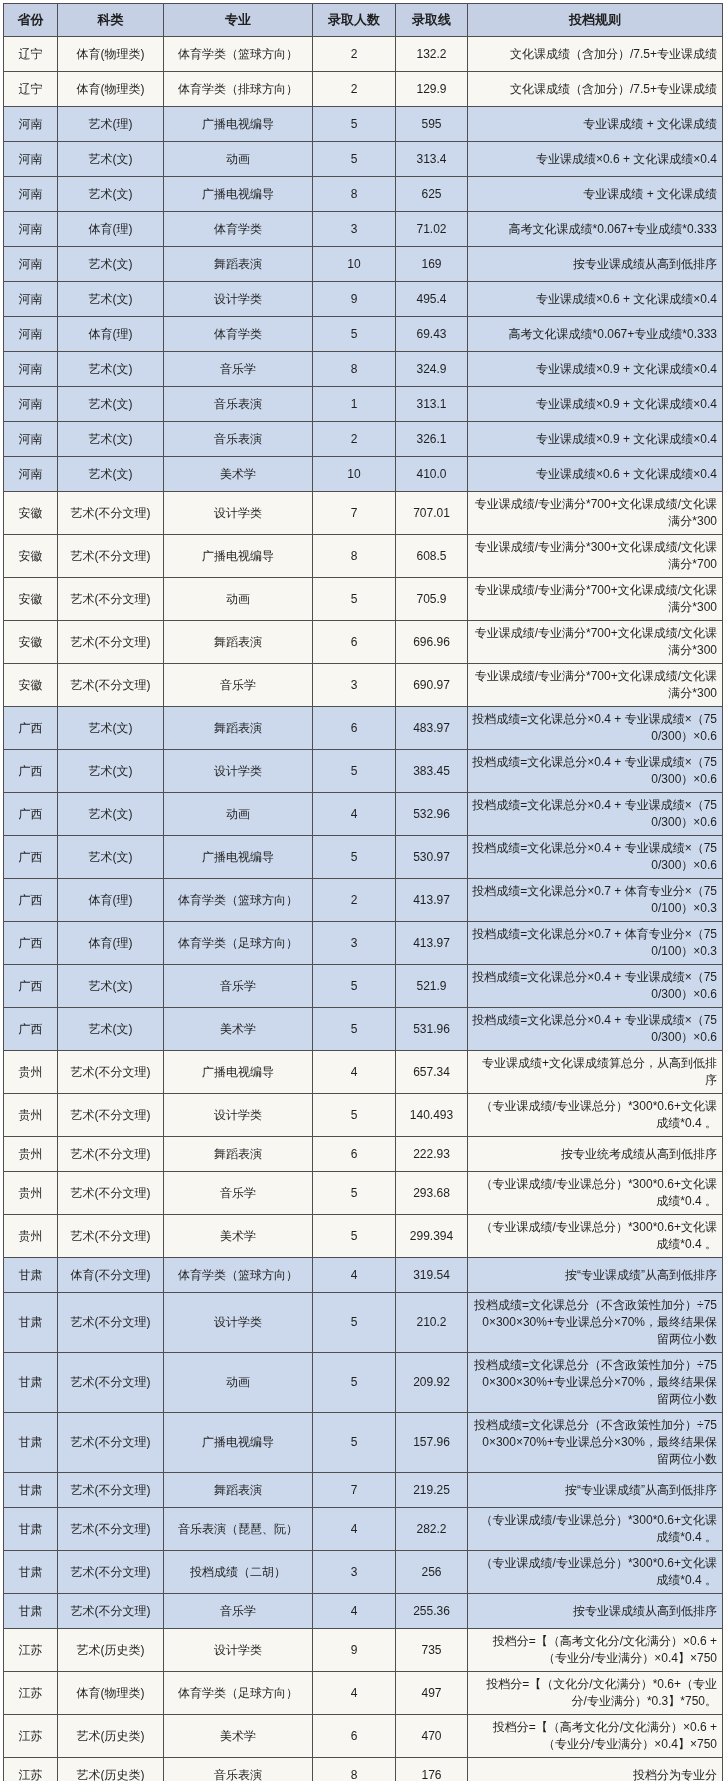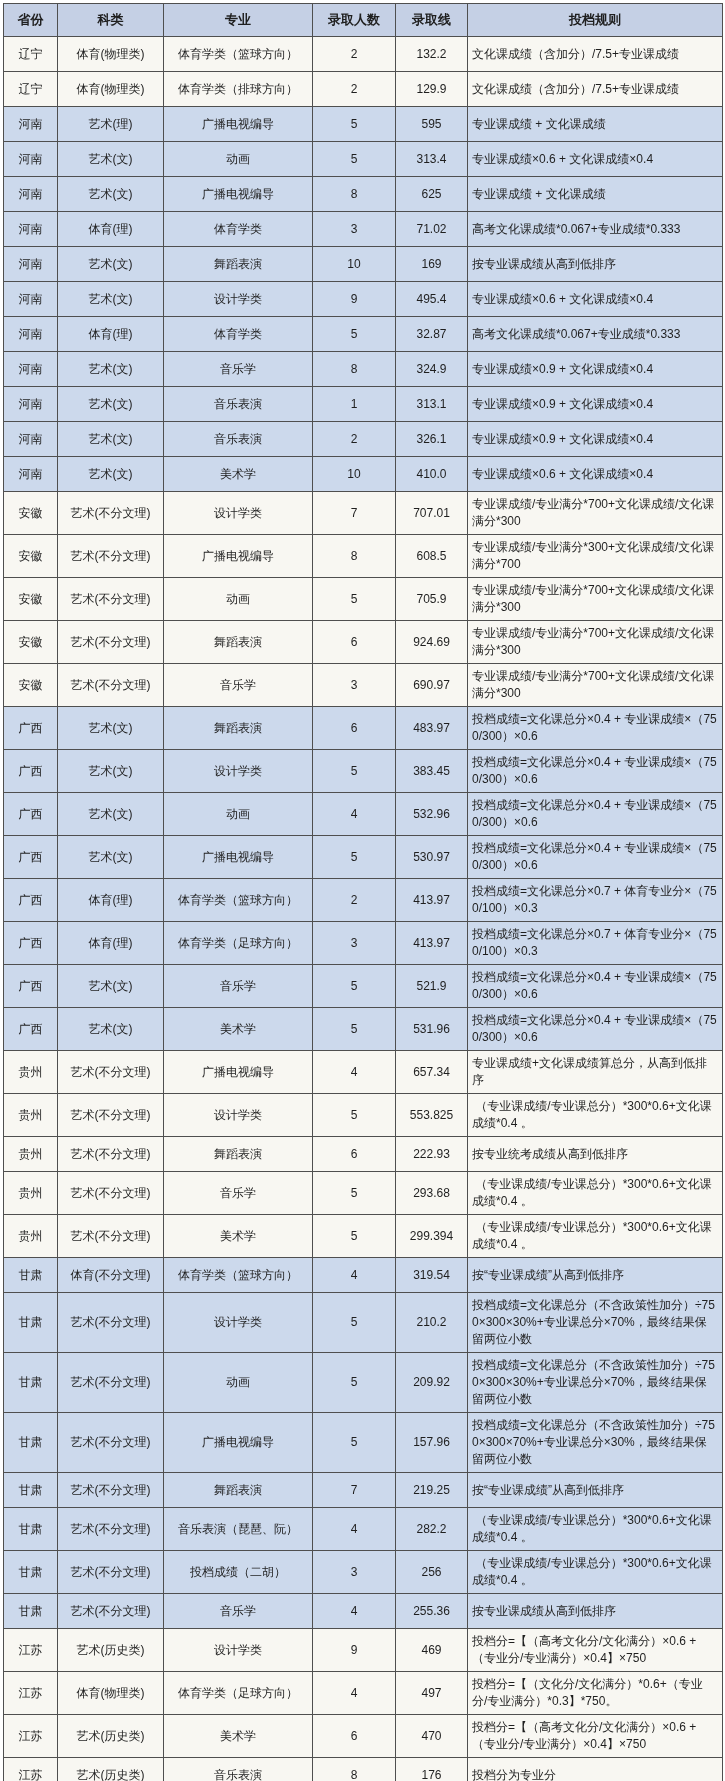--- a/index.html
+++ b/index.html
@@ -30,21 +30,21 @@
     border:1px solid var(--border);
     font-size:12px;
     line-height:17px;
     padding:4px 4px;
     height:26px;
     text-align:center;
     vertical-align:middle;
     word-break:break-all;
   }
   .adm td.c-rule{
-    text-align:left;
+    text-align:right;
     white-space:pre-wrap;
     padding:4px 5px 4px 4px;
   }
   tr.shaded td{background:var(--row-blue);}
   tr.plain td{background:var(--row-plain);}
 </style>
 </head>
 <body>
 
 <table class="adm">
@@ -129,21 +129,21 @@
     <td class="c-major">设计学类</td>
     <td class="c-count">9</td>
     <td class="c-score">495.4</td>
     <td class="c-rule">专业课成绩×0.6 + 文化课成绩×0.4</td>
   </tr>
       <tr class="shaded">
     <td class="c-province">河南</td>
     <td class="c-category">体育(理)</td>
     <td class="c-major">体育学类</td>
     <td class="c-count">5</td>
-    <td class="c-score">32.87</td>
+    <td class="c-score">69.43</td>
     <td class="c-rule">高考文化课成绩*0.067+专业成绩*0.333</td>
   </tr>
       <tr class="shaded">
     <td class="c-province">河南</td>
     <td class="c-category">艺术(文)</td>
     <td class="c-major">音乐学</td>
     <td class="c-count">8</td>
     <td class="c-score">324.9</td>
     <td class="c-rule">专业课成绩×0.9 + 文化课成绩×0.4</td>
   </tr>
@@ -193,21 +193,21 @@
     <td class="c-major">动画</td>
     <td class="c-count">5</td>
     <td class="c-score">705.9</td>
     <td class="c-rule">专业课成绩/专业满分*700+文化课成绩/文化课满分*300</td>
   </tr>
       <tr class="plain">
     <td class="c-province">安徽</td>
     <td class="c-category">艺术(不分文理)</td>
     <td class="c-major">舞蹈表演</td>
     <td class="c-count">6</td>
-    <td class="c-score">924.69</td>
+    <td class="c-score">696.96</td>
     <td class="c-rule">专业课成绩/专业满分*700+文化课成绩/文化课满分*300</td>
   </tr>
       <tr class="plain">
     <td class="c-province">安徽</td>
     <td class="c-category">艺术(不分文理)</td>
     <td class="c-major">音乐学</td>
     <td class="c-count">3</td>
     <td class="c-score">690.97</td>
     <td class="c-rule">专业课成绩/专业满分*700+文化课成绩/文化课满分*300</td>
   </tr>
@@ -281,21 +281,21 @@
     <td class="c-major">广播电视编导</td>
     <td class="c-count">4</td>
     <td class="c-score">657.34</td>
     <td class="c-rule">专业课成绩+文化课成绩算总分，从高到低排序</td>
   </tr>
       <tr class="plain">
     <td class="c-province">贵州</td>
     <td class="c-category">艺术(不分文理)</td>
     <td class="c-major">设计学类</td>
     <td class="c-count">5</td>
-    <td class="c-score">553.825</td>
+    <td class="c-score">140.493</td>
     <td class="c-rule"> （专业课成绩/专业课总分）*300*0.6+文化课成绩*0.4 。</td>
   </tr>
       <tr class="plain">
     <td class="c-province">贵州</td>
     <td class="c-category">艺术(不分文理)</td>
     <td class="c-major">舞蹈表演</td>
     <td class="c-count">6</td>
     <td class="c-score">222.93</td>
     <td class="c-rule">按专业统考成绩从高到低排序</td>
   </tr>
@@ -377,21 +377,21 @@
     <td class="c-major">音乐学</td>
     <td class="c-count">4</td>
     <td class="c-score">255.36</td>
     <td class="c-rule">按专业课成绩从高到低排序</td>
   </tr>
       <tr class="plain">
     <td class="c-province">江苏</td>
     <td class="c-category">艺术(历史类)</td>
     <td class="c-major">设计学类</td>
     <td class="c-count">9</td>
-    <td class="c-score">469</td>
+    <td class="c-score">735</td>
     <td class="c-rule">投档分=【（高考文化分/文化满分）×0.6 +（专业分/专业满分）×0.4】×750</td>
   </tr>
       <tr class="plain">
     <td class="c-province">江苏</td>
     <td class="c-category">体育(物理类)</td>
     <td class="c-major">体育学类（足球方向）</td>
     <td class="c-count">4</td>
     <td class="c-score">497</td>
     <td class="c-rule">投档分=【（文化分/文化满分）*0.6+（专业分/专业满分）*0.3】*750。</td>
   </tr>

